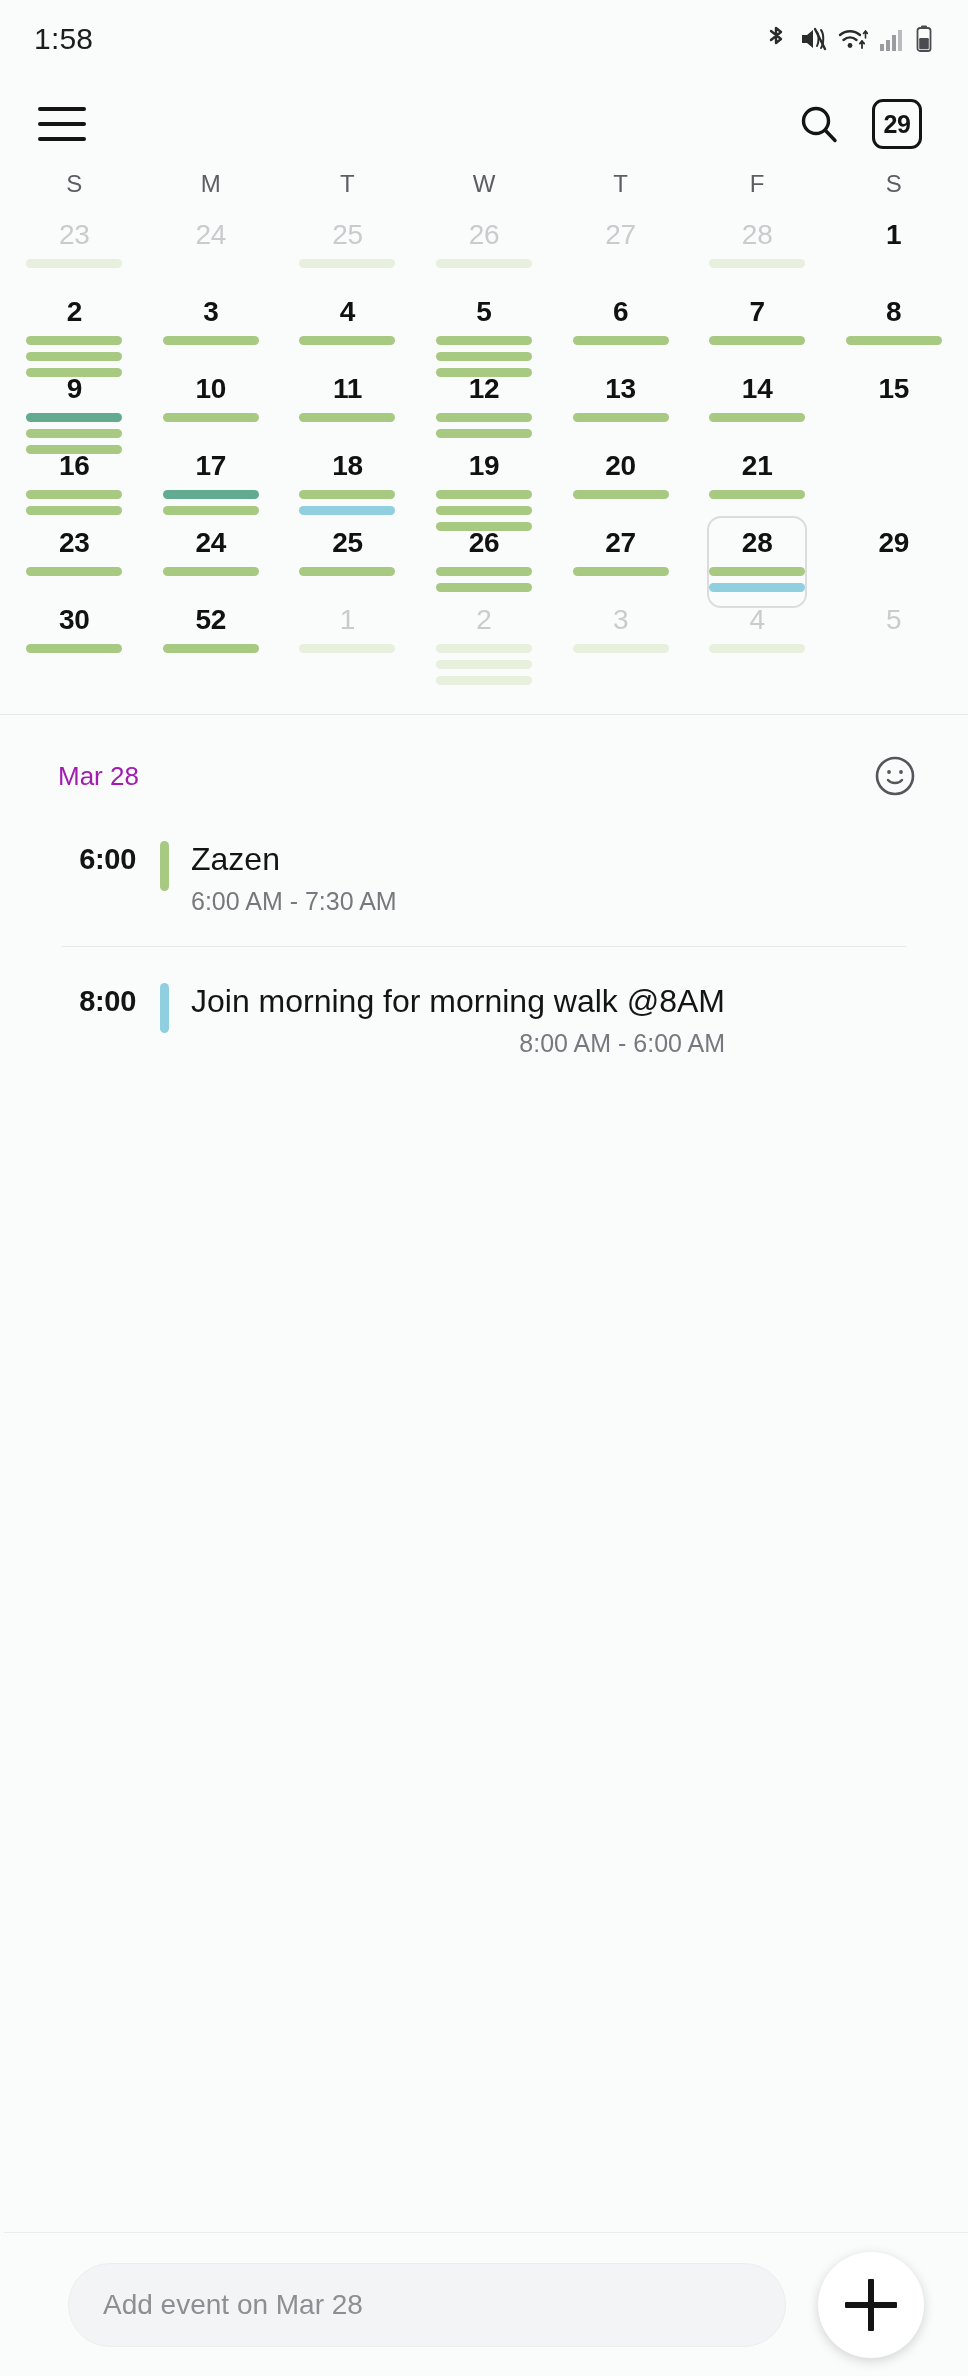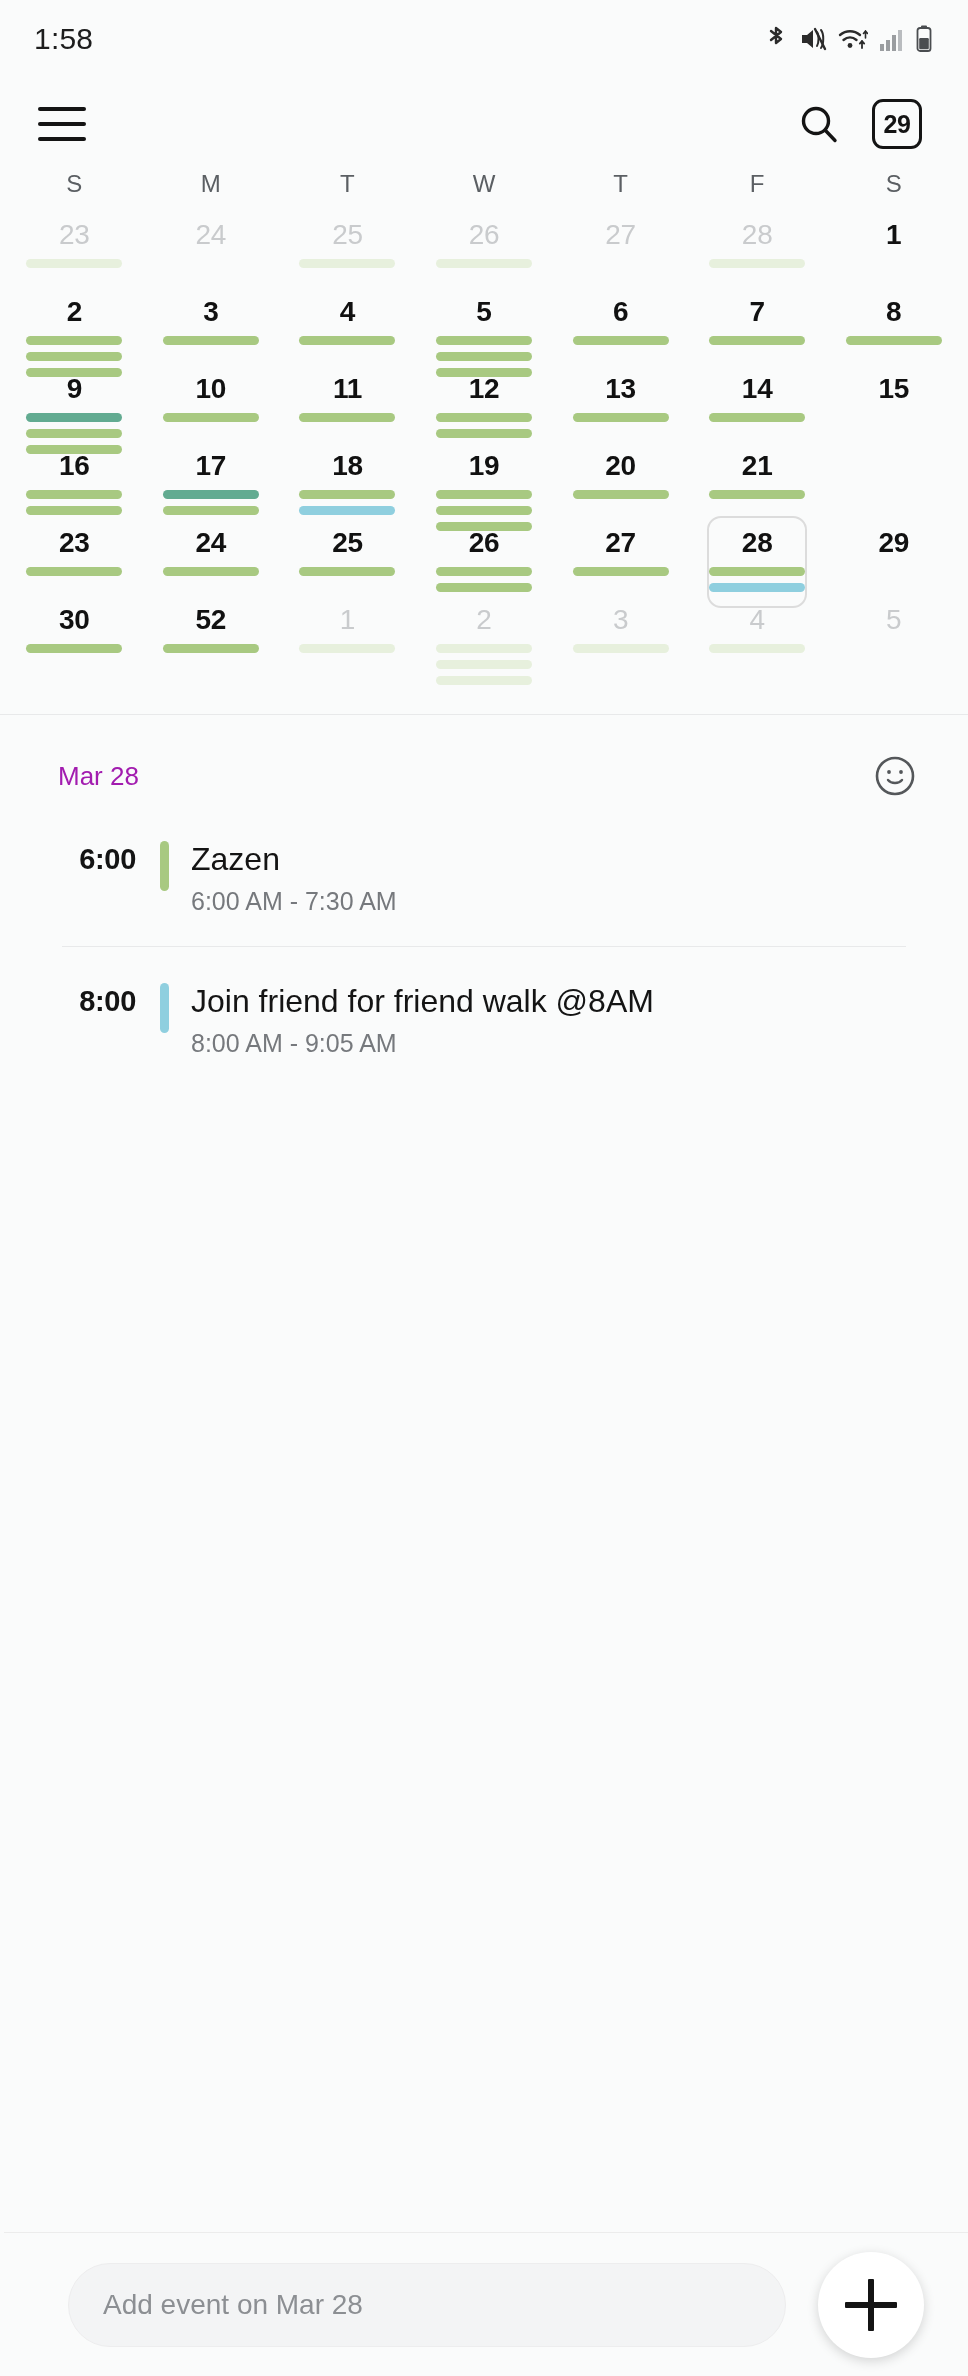--- a/index.html
+++ b/index.html
@@ -79,21 +79,21 @@
 
   .events { margin-top:34px; }
   .event-row { display:flex; align-items:flex-start; padding:0 40px 0 0;margin-top:11px; }
   .ev-time {
     width:160px; text-align:right; padding-right:24px; padding-top:8px;
     font-size:29px; font-weight:700; color:#141414; letter-spacing:-0.3px;
   }
   .ev-chip { width:9px; height:50px; border-radius:5px; margin-top:6px; flex:0 0 auto; }
   .ev-body { padding-left:22px; padding-top:2px; }
   .ev-title { font-size:32px; color:#141414; line-height:44px; }
-  .ev-sub { font-size:25px; color:#76797d; margin-top:6px; }
+  .ev-sub { font-size:25px; color:#76797d; margin-top:6px;text-align:right; }
   .ev-divider { height:1px; background:#e8e9ea; margin:30px 62px 30px 62px; }
 
   
   .bottombar {
     position:absolute; left:4px; right:0; bottom:0; height:144px;
     border-top:1px solid #ececec; background:#fafbfb;
     display:flex; align-items:center; padding:0 44px 0 64px; gap:32px;
   }
   .add-input {
     flex:1; height:84px; border-radius:42px; background:#f3f4f5;
@@ -477,22 +477,22 @@
         <div class="ev-body">
           <div class="ev-title">Zazen</div>
           <div class="ev-sub">6:00 AM - 7:30 AM</div>
         </div>
       </div>
       <div class="ev-divider"></div>
       <div class="event-row">
         <div class="ev-time">8:00</div>
         <div class="ev-chip" style="background: rgb(143, 207, 223);"></div>
         <div class="ev-body">
-          <div class="ev-title">Join friend for friend walk @8AM</div>
-          <div class="ev-sub">8:00 AM - 9:05 AM</div>
+          <div class="ev-title">Join morning for morning walk @8AM</div>
+          <div class="ev-sub">8:00 AM - 6:00 AM</div>
         </div>
       </div>
     </div>
 
   <div class="bottombar">
     <div class="add-input">
       <input type="text" placeholder="Add event on Mar 28" style="">
     </div>
     <div class="fab">
       <div class="fab-inner">

